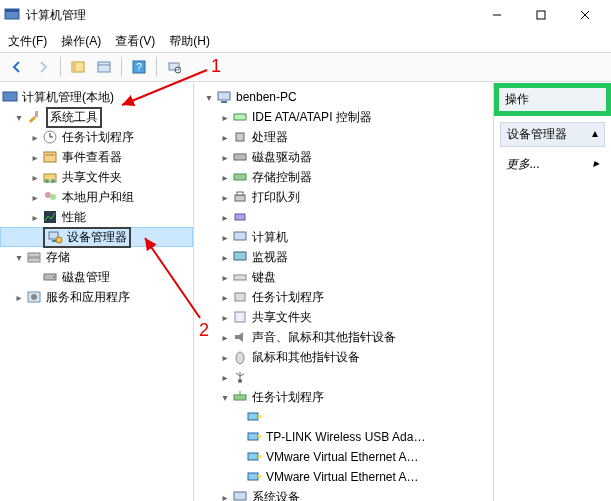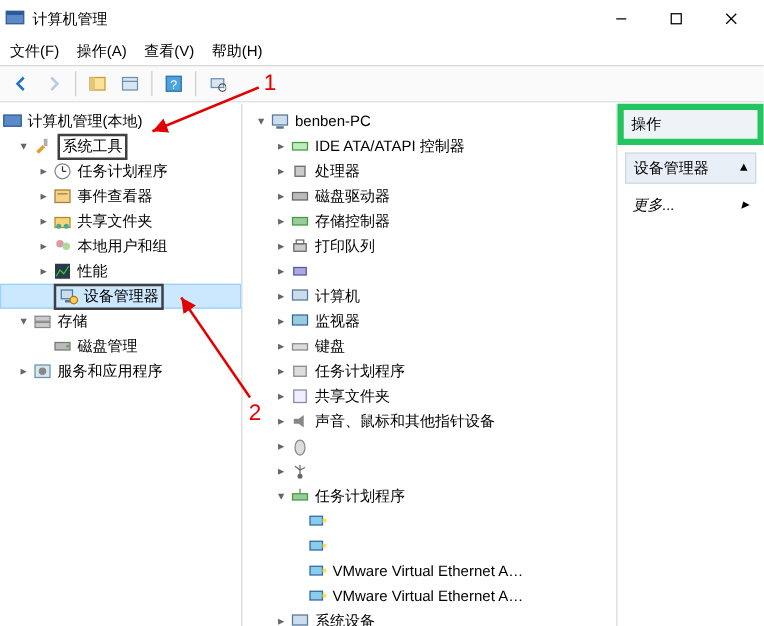--- a/index.html
+++ b/index.html
@@ -385,20 +385,21 @@
         </span>
         <span class="lbl">声音、鼠标和其他指针设备</span>
       </div>
     <div class="tree-row" style="padding-left:24px">
         <span class="tw">▸</span>
         <span class="ic">
           <svg width="16" height="16">
             <ellipse cx="8" cy="9" rx="4" ry="6" fill="#ddd" stroke="#888"></ellipse>
           </svg>
         </span>
+        <span class="lbl">鼠标和其他指针设备</span>
       </div>
     <div class="tree-row" style="padding-left:24px">
         <span class="tw">▸</span>
         <span class="ic">
           <svg width="16" height="16">
             <circle cx="8" cy="12" r="2" fill="#666"></circle>
             <line x1="8" y1="12" x2="8" y2="3" stroke="#666"></line>
             <line x1="8" y1="7" x2="4" y2="4" stroke="#666"></line>
             <line x1="8" y1="7" x2="12" y2="5" stroke="#666"></line>
           </svg>
@@ -422,20 +423,21 @@
           </svg>
         </span>
       </div>
     <div class="tree-row" style="padding-left:52px">
         <span class="ic">
           <svg width="16" height="16">
             <rect x="2" y="4" width="10" height="7" fill="#8ce" stroke="#369"></rect>
             <rect x="12" y="6" width="3" height="3" fill="#fd5"></rect>
           </svg>
         </span>
+        <span class="lbl">TP-LINK Wireless USB Ada…</span>
       </div>
     <div class="tree-row" style="padding-left:52px">
         <span class="ic">
           <svg width="16" height="16">
             <rect x="2" y="4" width="10" height="7" fill="#8ce" stroke="#369"></rect>
             <rect x="12" y="6" width="3" height="3" fill="#fd5"></rect>
           </svg>
         </span>
         <span class="lbl">VMware Virtual Ethernet A…</span>
       </div>

